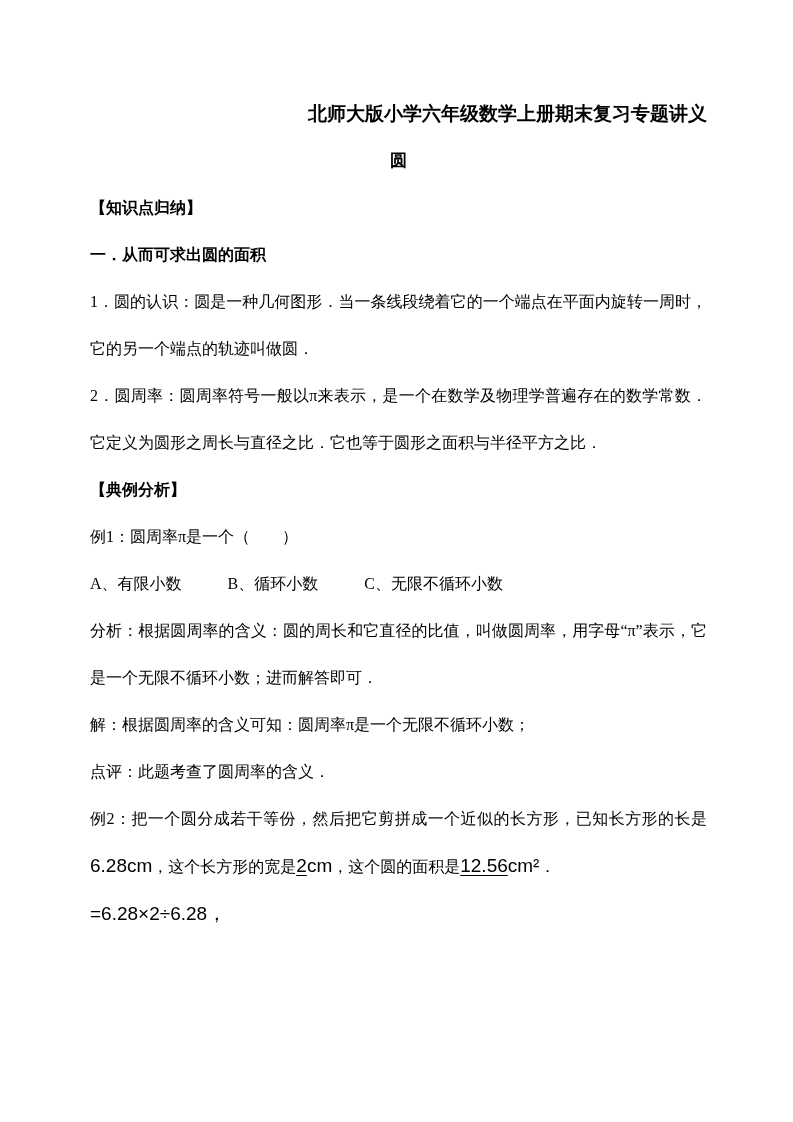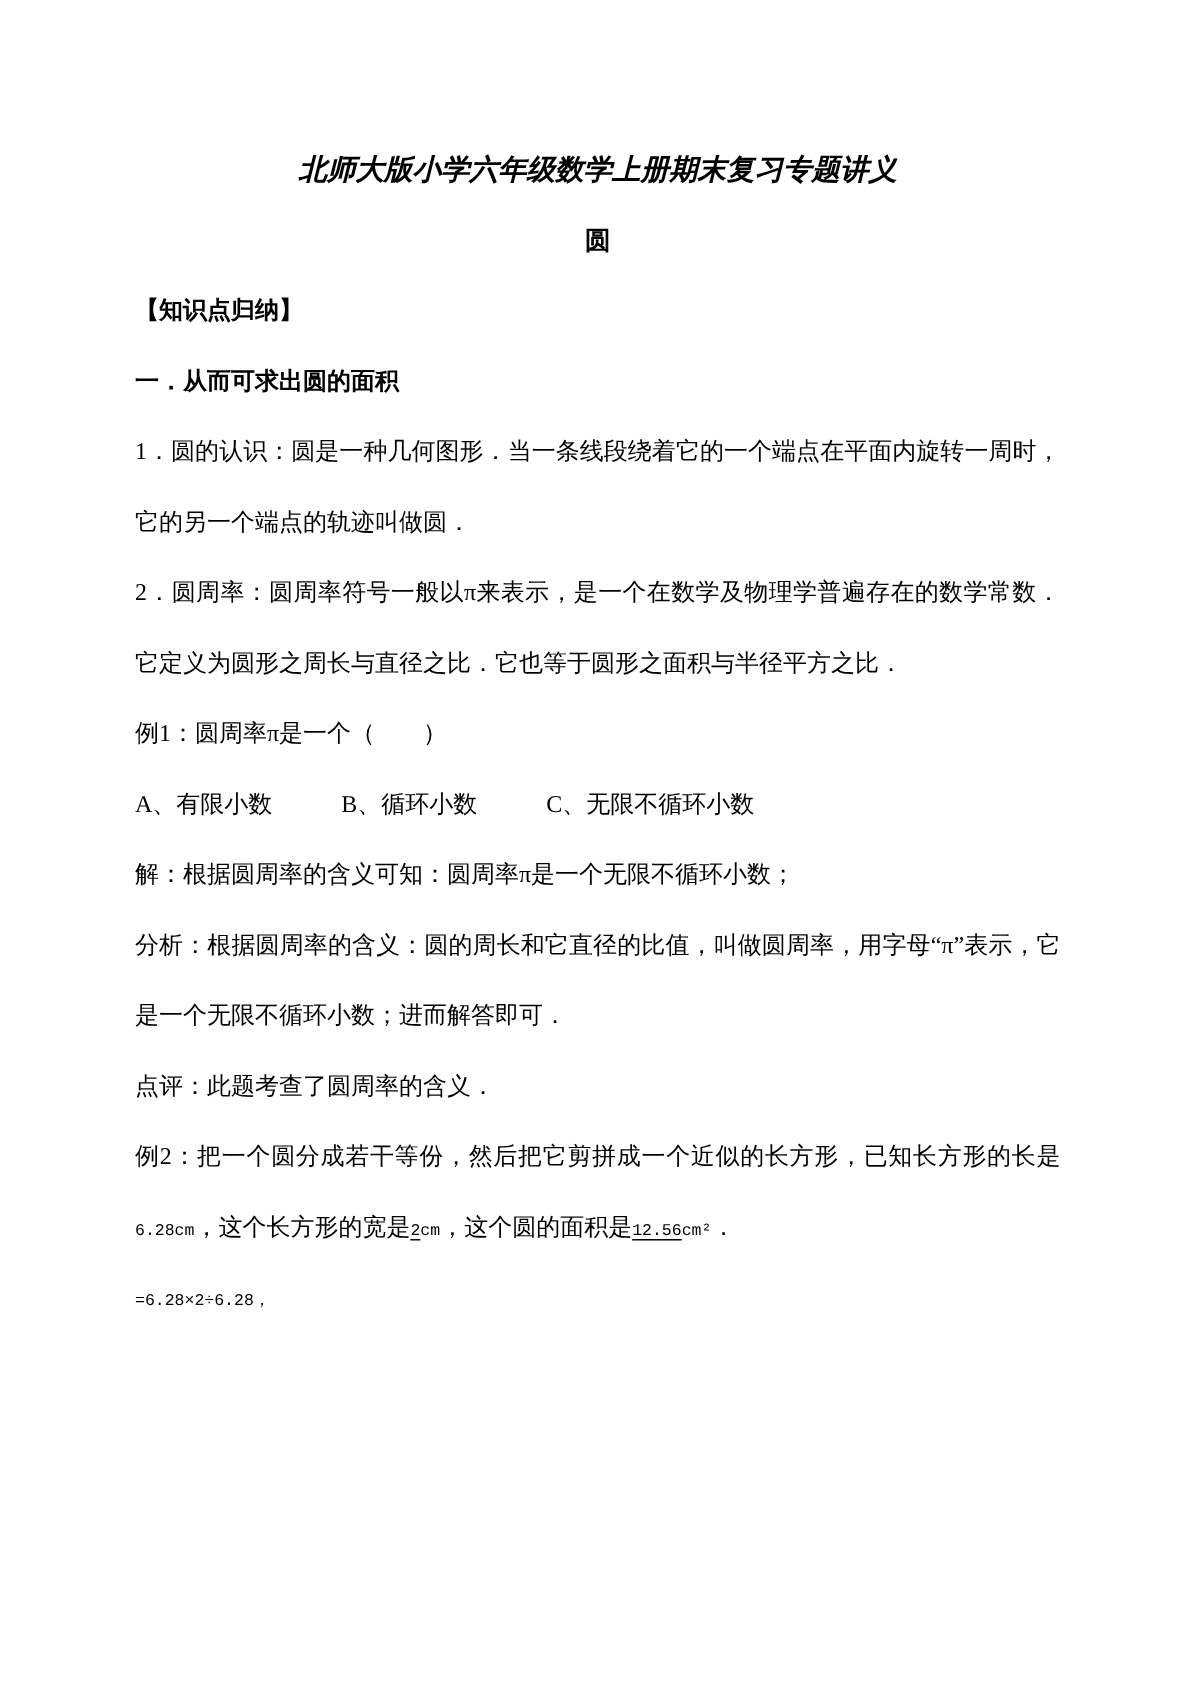--- a/index.html
+++ b/index.html
@@ -14,26 +14,25 @@
     box-sizing: border-box;
     padding: 90px 86px 20px 90px;
     background: #ffffff;
     color: #000000;
     font-family: "Liberation Serif", "DejaVu Serif", serif;
     font-size: 16px;
     overflow: hidden;
   }
   .doc-title {
     margin: 0;
-    text-align: center;
+    text-align: right;
     font-weight: 700;
     font-size: 19px;
     line-height: 47px;
     font-family: "Liberation Sans", "DejaVu Sans", sans-serif;
-    font-style: italic;
   }
   .doc-subtitle {
     margin: 0;
     text-align: center;
     font-weight: 700;
     font-size: 17px;
     line-height: 47px;
     font-family: "Liberation Sans", "DejaVu Sans", sans-serif;
   }
   .para {
@@ -42,22 +41,22 @@
     text-align: justify;
   }
   .heading {
     font-weight: 700;
     font-family: Liberation Sans, sans-serif;
   }
   .option + .option {
     margin-left: 46px;
   }
   .latin {
-    font-family: Liberation Mono, monospace;
-    font-size: 11px;
+    font-family: Liberation Sans, sans-serif;
+    font-size: 19px;
   }
   .u {
     text-decoration: underline;
     text-underline-offset: 3px;
   }
 </style>
 </head>
 <body>
 
 <div class="page">
@@ -67,30 +66,31 @@
   <h2 class="doc-subtitle">圆</h2>
 
   <p class="para heading">【知识点归纳】</p>
 
   <p class="para heading">一．从而可求出圆的面积</p>
 
   <p class="para">1．圆的认识：圆是一种几何图形．当一条线段绕着它的一个端点在平面内旋转一周时，它的另一个端点的轨迹叫做圆．</p>
 
   <p class="para">2．圆周率：圆周率符号一般以π来表示，是一个在数学及物理学普遍存在的数学常数．它定义为圆形之周长与直径之比．它也等于圆形之面积与半径平方之比．</p>
 
+  <p class="para heading">【典例分析】</p>
 
   <p class="para">例1：圆周率π是一个（　　）</p>
 
   <p class="para">
     <span class="option">A、有限小数</span><span class="option">B、循环小数</span><span class="option">C、无限不循环小数</span>
   </p>
 
+  <p class="para">分析：根据圆周率的含义：圆的周长和它直径的比值，叫做圆周率，用字母“π”表示，它是一个无限不循环小数；进而解答即可．</p>
+
   <p class="para">解：根据圆周率的含义可知：圆周率π是一个无限不循环小数；</p>
-
-  <p class="para">分析：根据圆周率的含义：圆的周长和它直径的比值，叫做圆周率，用字母“π”表示，它是一个无限不循环小数；进而解答即可．</p>
 
 
   <p class="para">点评：此题考查了圆周率的含义．</p>
 
   <p class="para"><span>例2：把一个圆分成若干等份，然后把它剪拼成一个近似的长方形，已知长方形的长是</span><span class="latin">6.28cm</span><span>，这个长方形的宽是</span><span class="latin u">2</span><span class="latin">cm</span><span>，这个圆的面积是</span><span class="latin u">12.56</span><span class="latin">cm²</span><span>．</span></p>
 
 
 
   <p class="para latin">=6.28×2÷6.28，</p>
 

